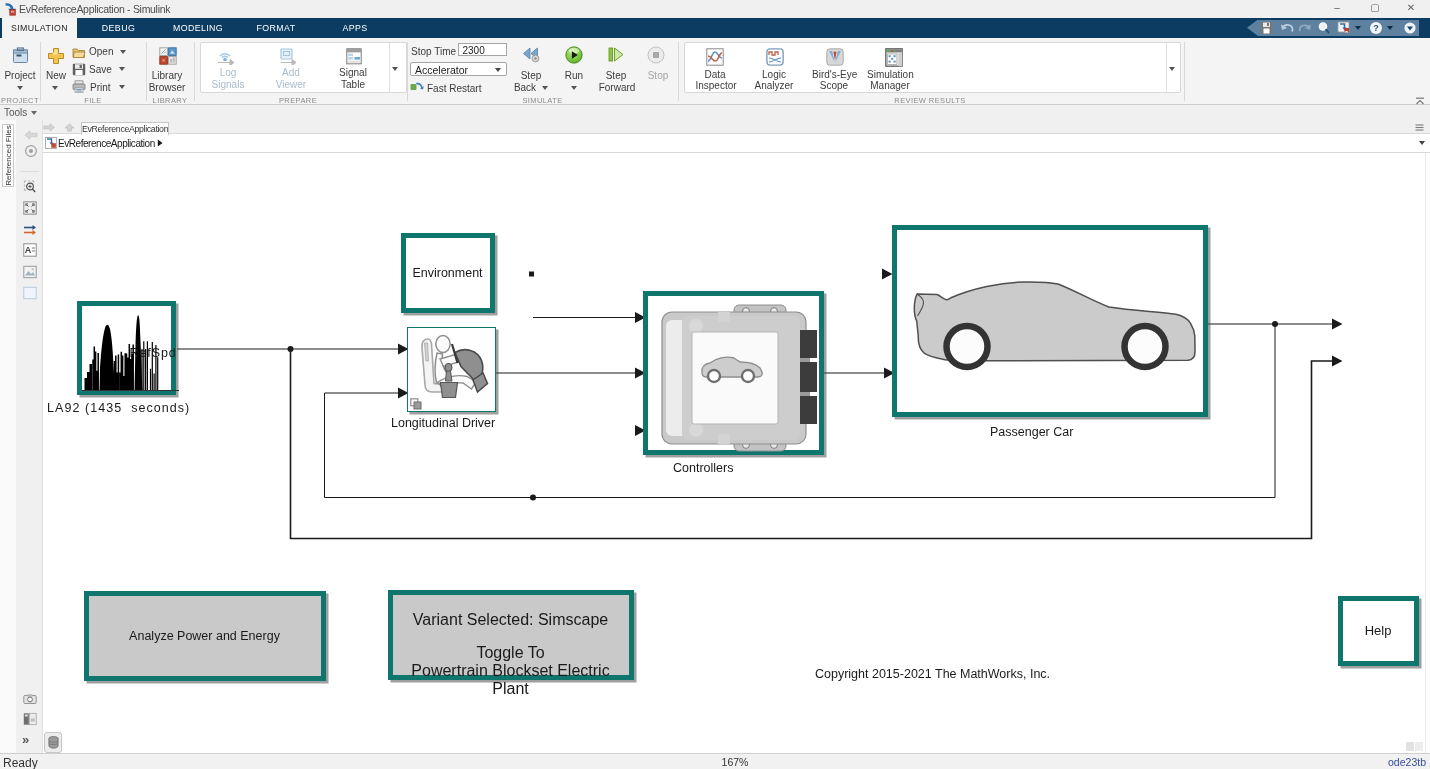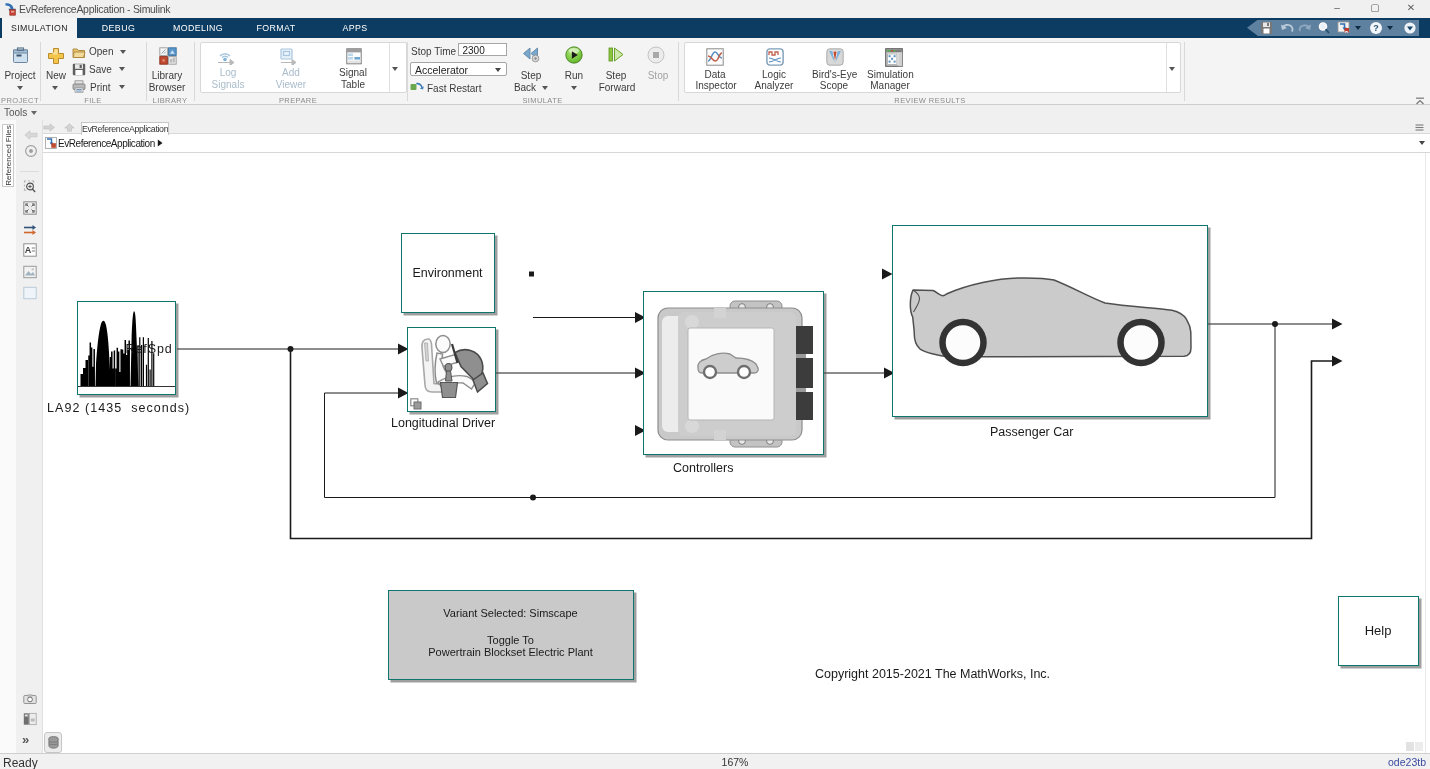--- a/index.html
+++ b/index.html
@@ -42,21 +42,21 @@
   
   #docarea { left:43px; top:105px; width:1387px; height:648px; background:#fff; }
   #tabbar { position:absolute; left:0; top:0; width:1387px; height:28.5px; background:#f0f0f0; border-bottom:1px solid #d9d9d9; }
   #model-tab { position:absolute; left:38px; top:16.5px; width:88px; height:13px; z-index:2; background:#fff; border:1px solid #c6c6c6; border-bottom:none; font-size:8.8px; letter-spacing:-0.35px; color:#333; text-align:center; line-height:12px; overflow:hidden; }
   #breadcrumb { position:absolute; left:0; top:28.5px; width:1387px; height:19px; background:#fff; border-bottom:1px solid #d8d8d8; }
   #bc-name { position:absolute; left:15px; top:4px; font-size:10px; letter-spacing:-0.45px; color:#1a1a1a; }
   #canvas { position:absolute; left:0; top:47.5px; width:1382px; height:600.5px; background:#fff; }
   #canvas-right-edge { position:absolute; left:1382px; top:47.5px; width:1px; height:600.5px; background:#e8e8e8; }
 
   
-  .blk { position:absolute; background:#fff; border:1px solid #0f766e; box-shadow:2.5px 2.5px 0 0 rgba(80,80,80,0.55); }
+  .blk { position:absolute; background:#fff; border:5px solid #0f766e; box-shadow:2.5px 2.5px 0 0 rgba(80,80,80,0.55); }
   .blk-grey { background:#c9c9c9; }
   .blk-label { position:absolute; font-size:12.5px; color:#1a1a1a; white-space:pre; }
   .blk-text { display:flex; align-items:center; justify-content:center; font-size:12.5px; color:#1a1a1a; }
 
   
   #statusbar { left:0; top:753px; width:1430px; height:16px; background:#f1f1f1; border-top:1px solid #cfcfcf; }
   #status-ready { position:absolute; left:3px; top:2px; font-size:12px; color:#333; }
   #status-zoom { position:absolute; left:690px; width:90px; text-align:center; top:2px; font-size:10.5px; color:#333; }
   #status-solver { position:absolute; right:4px; top:2px; font-size:10.5px; color:#3a4ba0; }
 </style>
@@ -546,22 +546,25 @@
       <svg class="abs" style="left:0;top:0" width="314" height="190" viewBox="0 0 314 190">
         <path d="M20 64 L40 64.5 C43 65.5, 45.5 68.6, 49 69.6 C51 70, 52.5 68.4, 54 67.8 C75 58.5, 104 52.3, 127 52 C141 51.8, 154 52.5, 161 54 C180 61.5, 197 71.5, 212 77 C237 80.8, 263 81.8, 279 84.3 C286 86, 291 89, 293.5 93.3 C296 97.4, 297.5 101.2, 297.8 106 L298 121.5 C298 127, 296 130, 291 130.3 L57 130.8 C45 129.8, 31.5 126.3, 26.8 122.8 C22.8 119.3, 21 113.3, 21.2 105.3 L19.7 91 C16.2 84, 16.8 71, 20 64 Z" fill="#cbcbcb" stroke="#4f4f4f" stroke-width="1.5" stroke-linejoin="round"></path>
         <path d="M20 64 C23 66, 26.5 69, 26.5 72.5 C26.6 76, 23 82, 20.5 86" fill="none" stroke="#4f4f4f" stroke-width="1.1"></path>
         <circle cx="70" cy="116.5" r="20.5" fill="#fcfcfc" stroke="#333" stroke-width="6.5"></circle>
         <circle cx="248" cy="116.5" r="20.5" fill="#fcfcfc" stroke="#333" stroke-width="6.5"></circle>
       </svg>
     </div>
     <div class="blk-label" style="left:947px;top:272.5px;width:120px">Passenger Car</div>
 
 
-
-    <div class="blk blk-grey" style="left:344.5px;top:437.5px;width:246px;height:90px;text-align:center;font-size:11px;color:#1a1a1a">
+    <div class="blk blk-grey blk-text" style="left:40.5px;top:438.5px;width:242px;height:90px">
+      <span>Analyze Power and Energy</span>
+    </div>
+
+    <div class="blk blk-grey" style="left:344.5px;top:437.5px;width:246px;height:90px;text-align:center;font-size:16px;color:#1a1a1a">
       <div style="margin-top:16px">Variant Selected: Simscape</div>
       <div style="margin-top:15px">Toggle To</div>
       <div>Powertrain Blockset Electric Plant</div>
     </div>
 
     <div class="blk blk-text" style="left:1294.5px;top:443px;width:81px;height:70px;font-size:13px">
       <span>Help</span>
     </div>
 
     <div class="blk-label" style="left:772px;top:514px;width:320px;font-size:12.5px">Copyright 2015-2021 The MathWorks, Inc.</div>

